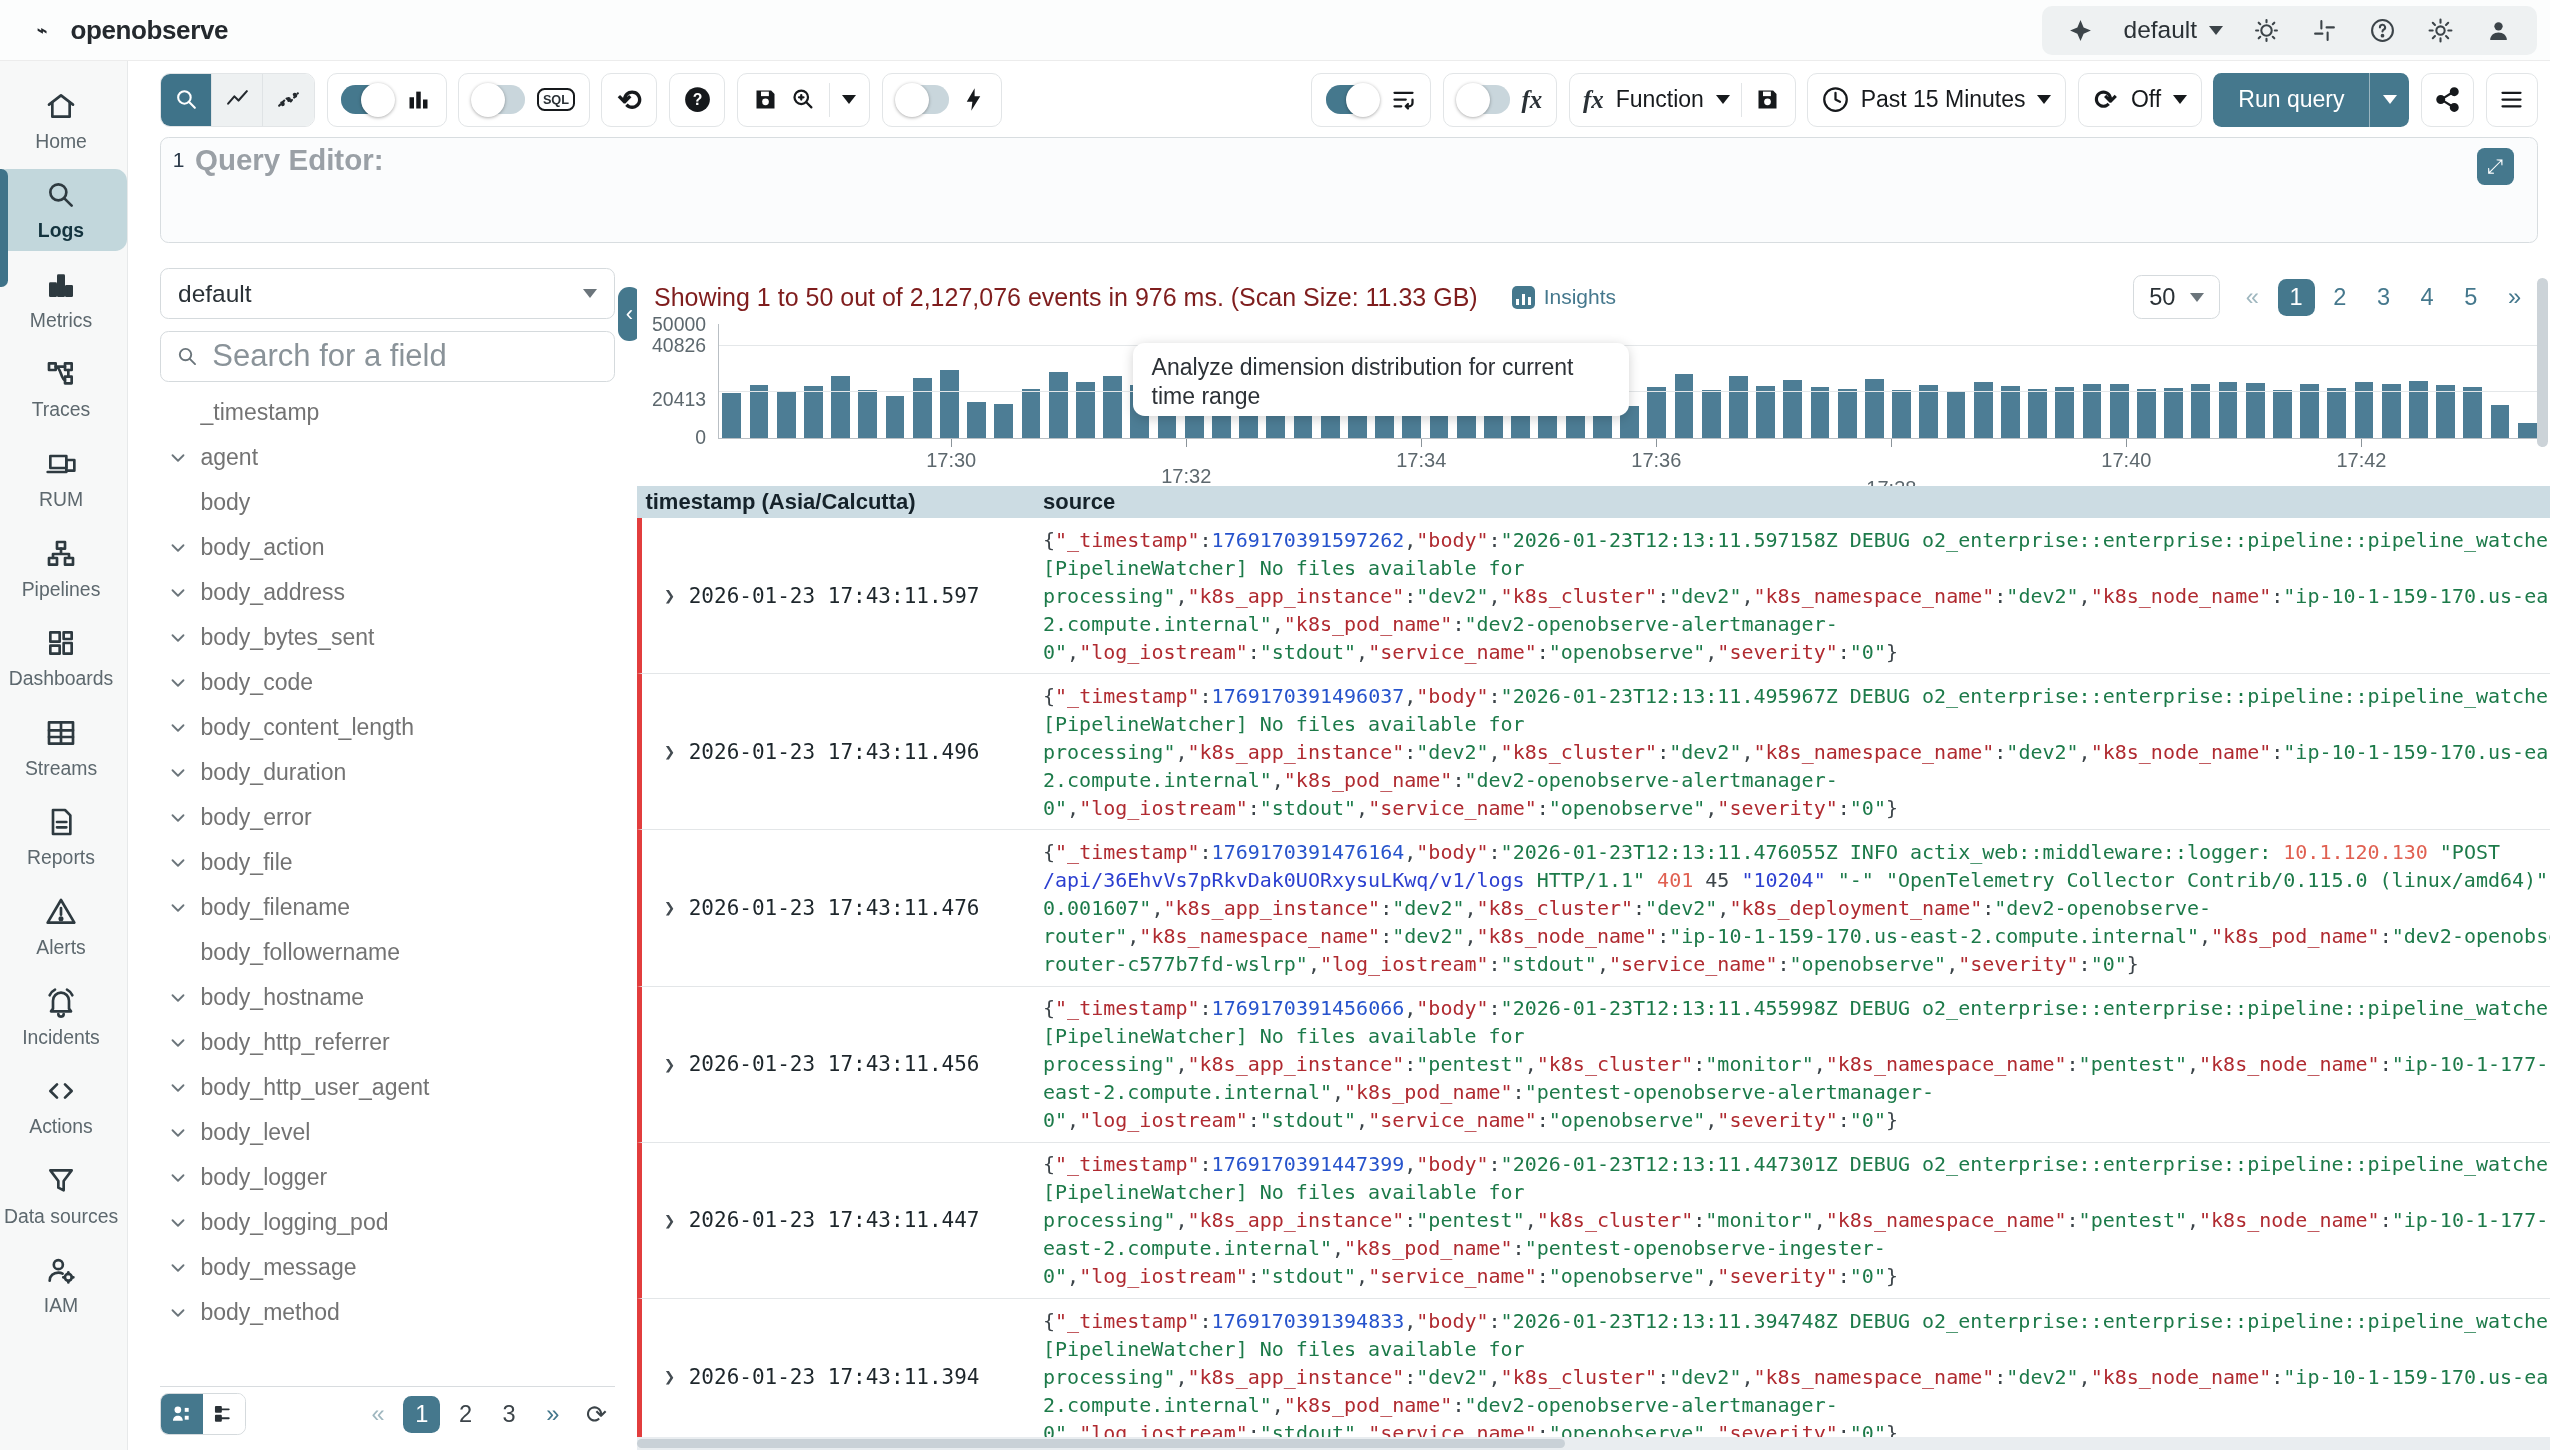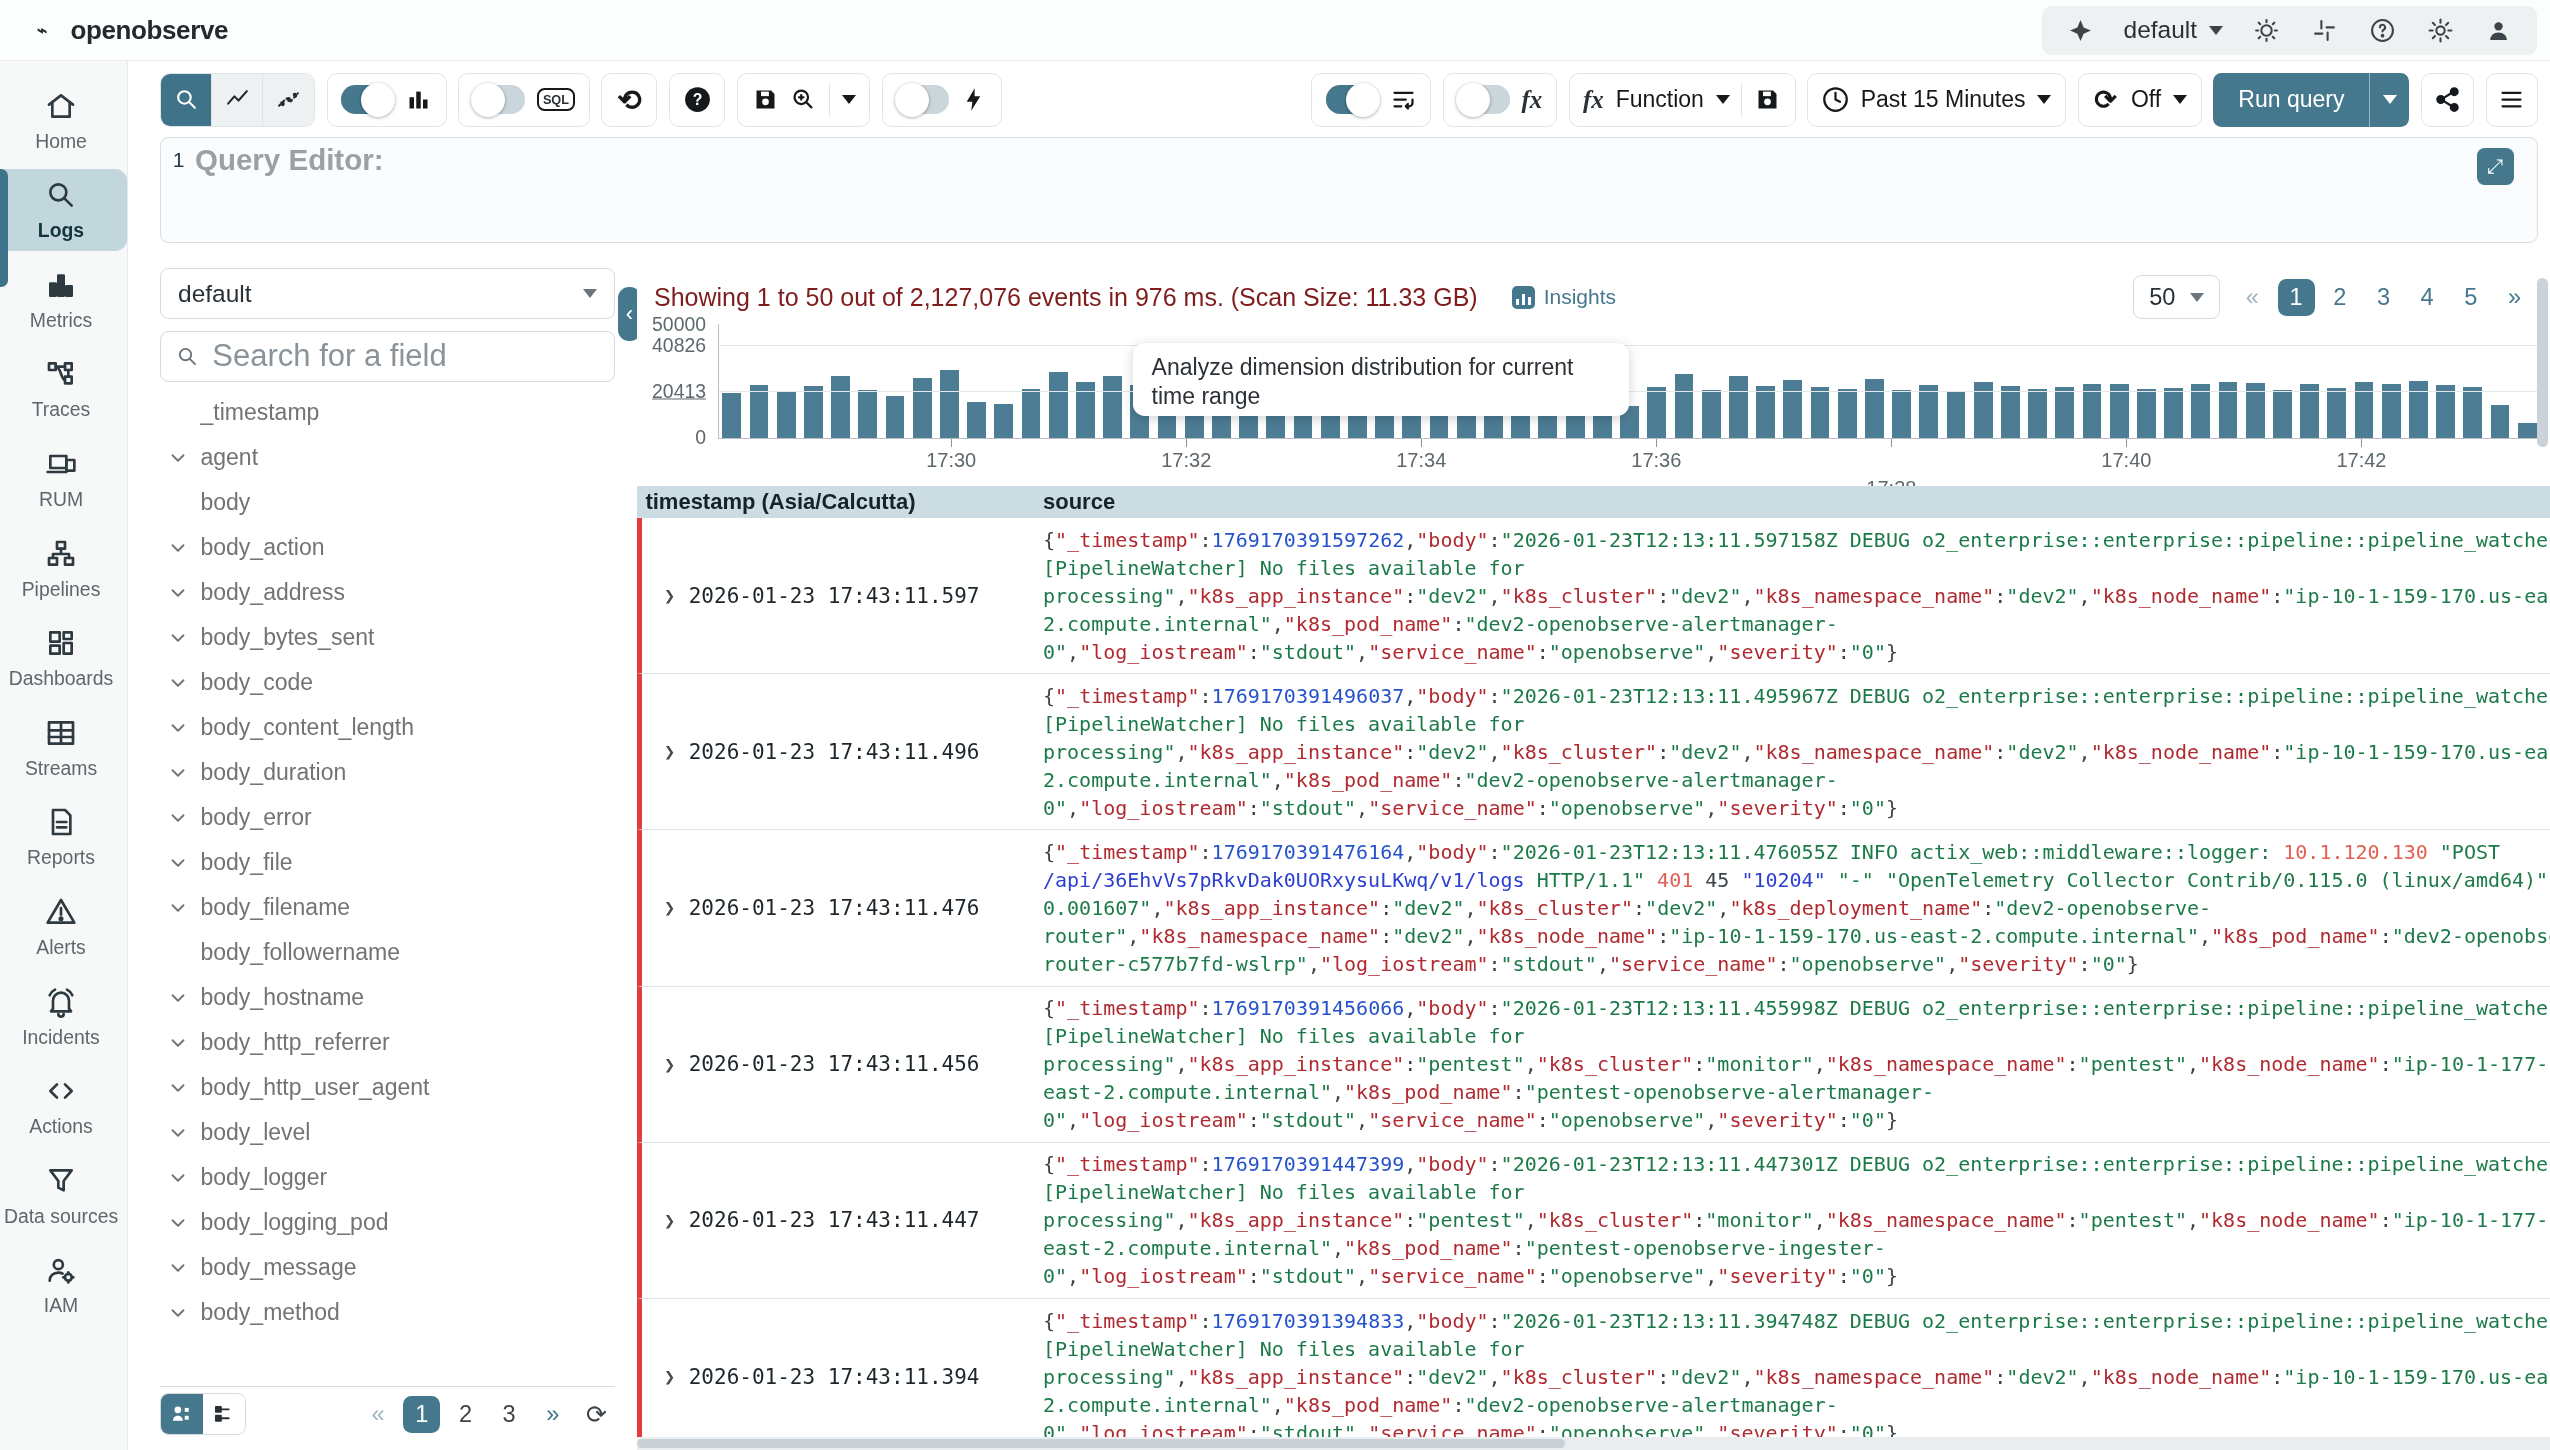--- a/index.html
+++ b/index.html
@@ -673,21 +673,21 @@
           <span class="pg-btn teal">4</span>
           <span class="pg-btn teal">5</span>
           <span class="pg-btn teal">»</span>
         </span>
     </span>
   </div>
 
   <div class="chart">
     <div class="ylabels" id="yLabels">
         <div style="top: 113px;">0</div>
-        <div style="top: 67px; text-decoration: underline;">20413</div>
+        <div style="top: 75px;">20413</div>
         <div style="top: 21px;">40826</div>
         <div style="top: 0px;">50000</div>
       </div>
     <div class="plot" id="plot">
       <div class="bars" id="bars">
           <div class="bar" style="height: 45px; background: rgb(77, 125, 149);"></div>
           <div class="bar" style="height: 53px; background: rgb(77, 125, 149);"></div>
           <div class="bar" style="height: 46px; background: rgb(77, 125, 149);"></div>
           <div class="bar" style="height: 52px; background: rgb(77, 125, 149);"></div>
           <div class="bar" style="height: 62px; background: rgb(77, 125, 149);"></div>
@@ -754,21 +754,21 @@
           <div class="bar" style="height: 33px; background: rgb(77, 125, 149);"></div>
           <div class="bar" style="height: 14.7px; background: rgb(77, 125, 149);"></div>
         </div>
     <div class="gridline" style="top: 67px;"></div>
         <div class="gridline" style="top: 21px;"></div>
       </div>
     <div class="xaxis" id="xAxis">
         <span class="xtick" style="left: 12.8%;"></span>
         <span class="xlab" style="left: 12.8%;">17:30</span>
         <span class="xtick" style="left: 25.7%;"></span>
-        <span class="xlab" style="left: 25.7%;">17:32</span>
+        <span class="xlab" style="left: 25.7%; margin-top: 16px;">17:32</span>
         <span class="xtick" style="left: 38.6%;"></span>
         <span class="xlab" style="left: 38.6%;">17:34</span>
         <span class="xtick" style="left: 51.5%;"></span>
         <span class="xlab" style="left: 51.5%;">17:36</span>
         <span class="xtick" style="left: 64.4%;"></span>
         <span class="xlab" style="left: 64.4%; margin-top: 28px;">17:38</span>
         <span class="xtick" style="left: 77.3%;"></span>
         <span class="xlab" style="left: 77.3%;">17:40</span>
         <span class="xtick" style="left: 90.2%;"></span>
         <span class="xlab" style="left: 90.2%;">17:42</span>

